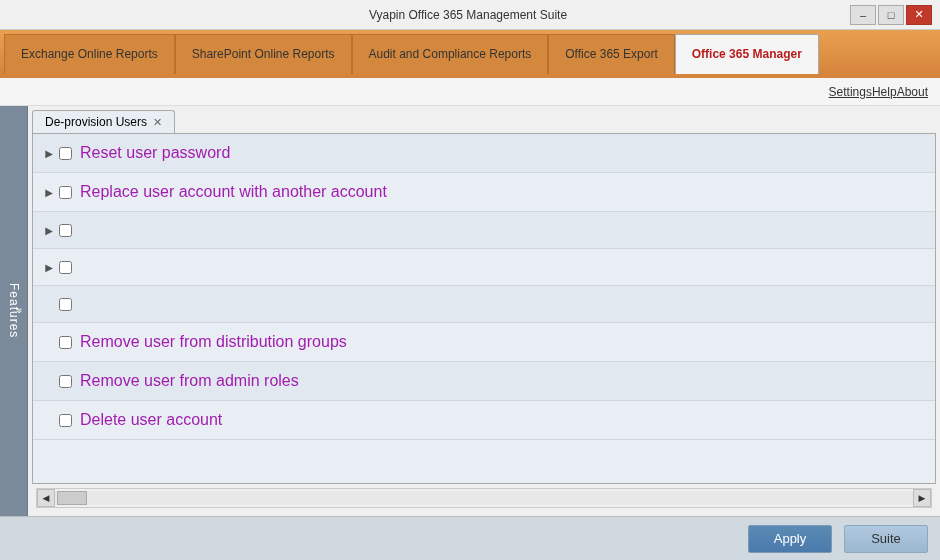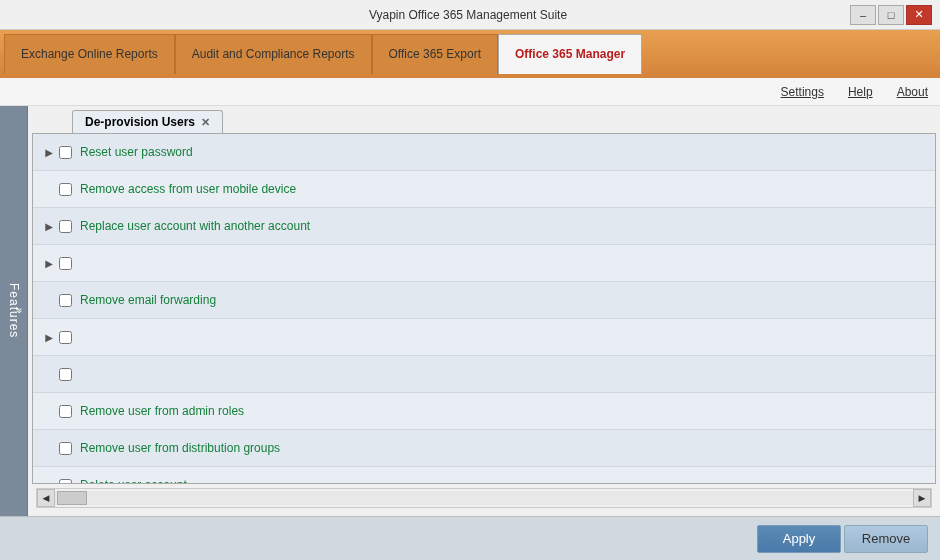--- a/index.html
+++ b/index.html
@@ -72,21 +72,21 @@
     .nav-spacer { flex: 1; }
 
     
     .action-bar {
       background: #f5f5f5;
       height: 28px;
       display: flex;
       align-items: center;
       justify-content: flex-end;
       padding: 0 12px;
-      gap: 24px;
+      gap: 0;
       border-bottom: 1px solid #ddd;
     }
     .action-link {
       font-size: 12px;
       color: #333;
       cursor: pointer;
       text-decoration: underline;
     }
 
     
@@ -145,22 +145,21 @@
       font-size: 12px;
       cursor: pointer;
       display: flex;
       align-items: center;
       gap: 6px;
       border-radius: 3px 3px 0 0;
     }
     .content-tab.active {
       background: #e8eef3;
       border-color: #aaa;
-      font-weight: 700;
-      margin-left: 40px;
+      font-weight: 400;
     }
     .tab-close {
       font-size: 11px;
       color: #666;
       cursor: pointer;
     }
 
     
     .checklist-container {
       flex: 1;
@@ -192,22 +191,22 @@
     }
     .expand-arrow.hidden { visibility: hidden; }
 
     .check-row input[type="checkbox"] {
       margin-right: 8px;
       width: 13px;
       height: 13px;
       cursor: pointer;
     }
     .check-row label {
-      font-size: 12px;
-      color: #15803d;
+      font-size: 16px;
+      color: #a21caf;
       cursor: pointer;
     }
 
     
     .scrollbar-area {
       height: 20px;
       background: #f0f0f0;
       border: 1px solid #ccc;
       display: flex;
       align-items: center;
@@ -240,21 +239,21 @@
 
     
     .bottom-bar {
       height: 44px;
       background: #d0d8e0;
       border-top: 1px solid #bbb;
       display: flex;
       align-items: center;
       justify-content: flex-end;
       padding: 0 12px;
-      gap: 3px;
+      gap: 12px;
     }
     .bottom-btn {
       width: 84px;
       height: 28px;
       border: 1px solid #7a9ab5;
       background: linear-gradient(to bottom, #5b8ab5, #4a7aaa);
       color: white;
       font-size: 13px;
       font-weight: 500;
       cursor: pointer;
@@ -277,20 +276,23 @@
     <button class="win-btn">□</button>
     <button class="win-btn close">✕</button>
   </div>
 </div>
 
 <div class="nav-bar">
   <div class="nav-tab">
     <span>Exchange Online Reports</span>
   </div>
   <div class="nav-tab">
+    <span>SharePoint Online Reports</span>
+  </div>
+  <div class="nav-tab">
     <span>Audit and Compliance Reports</span>
   </div>
   <div class="nav-tab">
     <span>Office 365 Export</span>
   </div>
   <div class="nav-tab active">
     <span>Office 365 Manager</span>
   </div>
   <div class="nav-spacer"></div>
 </div>
@@ -317,69 +319,59 @@
       </div>
     </div>
 
     <div class="checklist-container" id="checklist">
         <div class="check-row">
           <div class="expand-arrow">▶</div>
           <input type="checkbox" id="cb-reset-pwd" style="">
           <label for="cb-reset-pwd">Reset user password</label>
         </div>
         <div class="check-row">
-          <div class="expand-arrow hidden">▶</div>
-          <input type="checkbox" id="cb-remove-mobile" style="">
-          <label for="cb-remove-mobile">Remove access from user mobile device</label>
-        </div>
-        <div class="check-row">
           <div class="expand-arrow">▶</div>
           <input type="checkbox" id="cb-replace-account" style="">
           <label for="cb-replace-account">Replace user account with another account</label>
         </div>
         <div class="check-row">
           <div class="expand-arrow">▶</div>
           <input type="checkbox" id="cb-archive-onedrive" style="">
         </div>
         <div class="check-row">
-          <div class="expand-arrow hidden">▶</div>
-          <input type="checkbox" id="cb-remove-forwarding" style="">
-          <label for="cb-remove-forwarding">Remove email forwarding</label>
-        </div>
-        <div class="check-row">
           <div class="expand-arrow">▶</div>
           <input type="checkbox" id="cb-forward-emails" style="">
         </div>
         <div class="check-row">
           <div class="expand-arrow hidden">▶</div>
           <input type="checkbox" id="cb-convert-mailbox" style="">
+        </div>
+        <div class="check-row">
+          <div class="expand-arrow hidden">▶</div>
+          <input type="checkbox" id="cb-remove-dist" style="">
+          <label for="cb-remove-dist">Remove user from distribution groups</label>
         </div>
         <div class="check-row">
           <div class="expand-arrow hidden">▶</div>
           <input type="checkbox" id="cb-remove-admin" style="">
           <label for="cb-remove-admin">Remove user from admin roles</label>
-        </div>
-        <div class="check-row">
-          <div class="expand-arrow hidden">▶</div>
-          <input type="checkbox" id="cb-remove-dist" style="">
-          <label for="cb-remove-dist">Remove user from distribution groups</label>
         </div>
         <div class="check-row">
           <div class="expand-arrow hidden">▶</div>
           <input type="checkbox" id="cb-delete-account" style="">
           <label for="cb-delete-account">Delete user account</label>
         </div>
       </div>
 
     <div class="scrollbar-area">
       <div class="scroll-arrow">◀</div>
       <div class="scroll-track">
         <div class="scroll-thumb"></div>
       </div>
       <div class="scroll-arrow">▶</div>
     </div>
   </div>
 </div>
 
 <div class="bottom-bar">
   <button class="bottom-btn">Apply</button>
-  <button class="bottom-btn reset">Remove</button>
+  <button class="bottom-btn reset">Suite</button>
 </div>
 
 </body></html>

